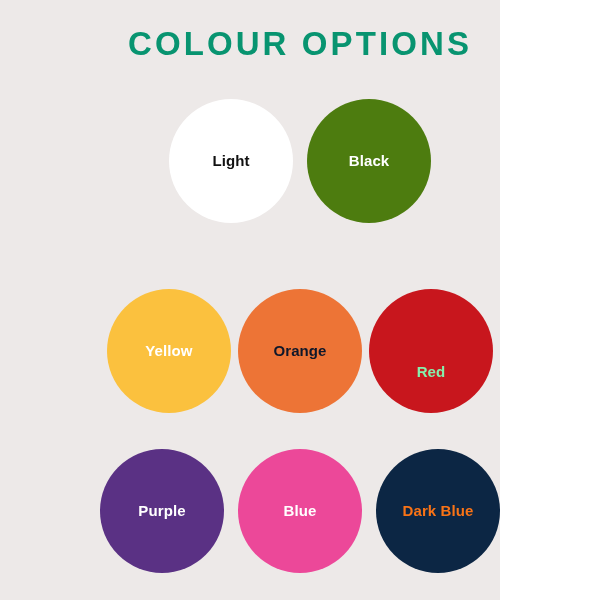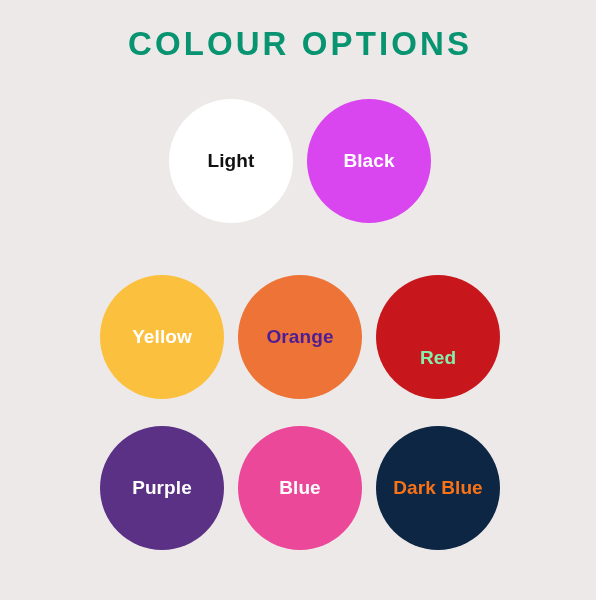--- a/index.html
+++ b/index.html
@@ -9,21 +9,21 @@
   }
   body {
     width: 600px;
     height: 600px;
     overflow: hidden;
     font-family: "Liberation Sans", sans-serif;
   }
 
   #page {
     position: relative;
-    width: 596px;
+    width: 500px;
     height: 600px;
     background: #EDE9E8;
     box-sizing: border-box;
   }
 
   
   #page-title {
     position: absolute;
     left: 0;
     top: 26px;
@@ -44,65 +44,65 @@
     position: absolute;
     left: 0;
     width: 600px;
     display: flex;
     justify-content: center;
     align-items: center;
     gap: 14px;
   }
 
   #swatch-row-1 { top: 99px; }
-  #swatch-row-2 { top: 275px; }
-  #swatch-row-3 { top: 426px; }
+  #swatch-row-2 { top: 289px; gap: 7px; }
+  #swatch-row-3 { top: 449px; }
 
   .swatch {
     width: 124px;
     height: 124px;
     border-radius: 50%;
     display: flex;
     align-items: center;
     justify-content: center;
     flex: 0 0 auto;
     box-sizing: border-box;
   }
 
   .swatch-label {
-    font-size: 19px;
+    font-size: 15px;
     font-weight: bold;
     letter-spacing: 0.1px;
     text-align: center;
     line-height: 16px;
     white-space: nowrap;
     font-family: "Liberation Sans", sans-serif;
   }
 </style>
 </head>
 <body>
 
 <div id="page" style="background: rgb(237, 233, 232);">
 
   <div id="page-title" style="color: rgb(8, 148, 112);">COLOUR OPTIONS</div>
 
   <div class="swatch-row" id="swatch-row-1">
       <div class="swatch" style="background: rgb(255, 255, 255);">
         <span class="swatch-label" style="color: rgb(17, 17, 17);">Light</span>
       </div>
-      <div class="swatch" style="background: #d946ef;">
+      <div class="swatch" style="background: #4d7c0f;">
         <span class="swatch-label" style="color: rgb(255, 255, 255);">Black</span>
       </div>
     </div>
   <div class="swatch-row" id="swatch-row-2">
       <div class="swatch" style="background: rgb(251, 193, 62);">
         <span class="swatch-label" style="color: rgb(255, 255, 255);">Yellow</span>
       </div>
       <div class="swatch" style="background: rgb(237, 116, 54);">
-        <span class="swatch-label" style="color: #4c1d95;">Orange</span>
+        <span class="swatch-label" style="color: #0f172a;">Orange</span>
       </div>
       <div class="swatch" style="background: rgb(200, 22, 29);">
         <span class="swatch-label" style="color: #86efac; margin-top: 42px;">Red</span>
       </div>
     </div>
   <div class="swatch-row" id="swatch-row-3">
       <div class="swatch" style="background: rgb(90, 49, 132);">
         <span class="swatch-label" style="color: rgb(255, 255, 255);">Purple</span>
       </div>
       <div class="swatch" style="background: #ec4899;">

